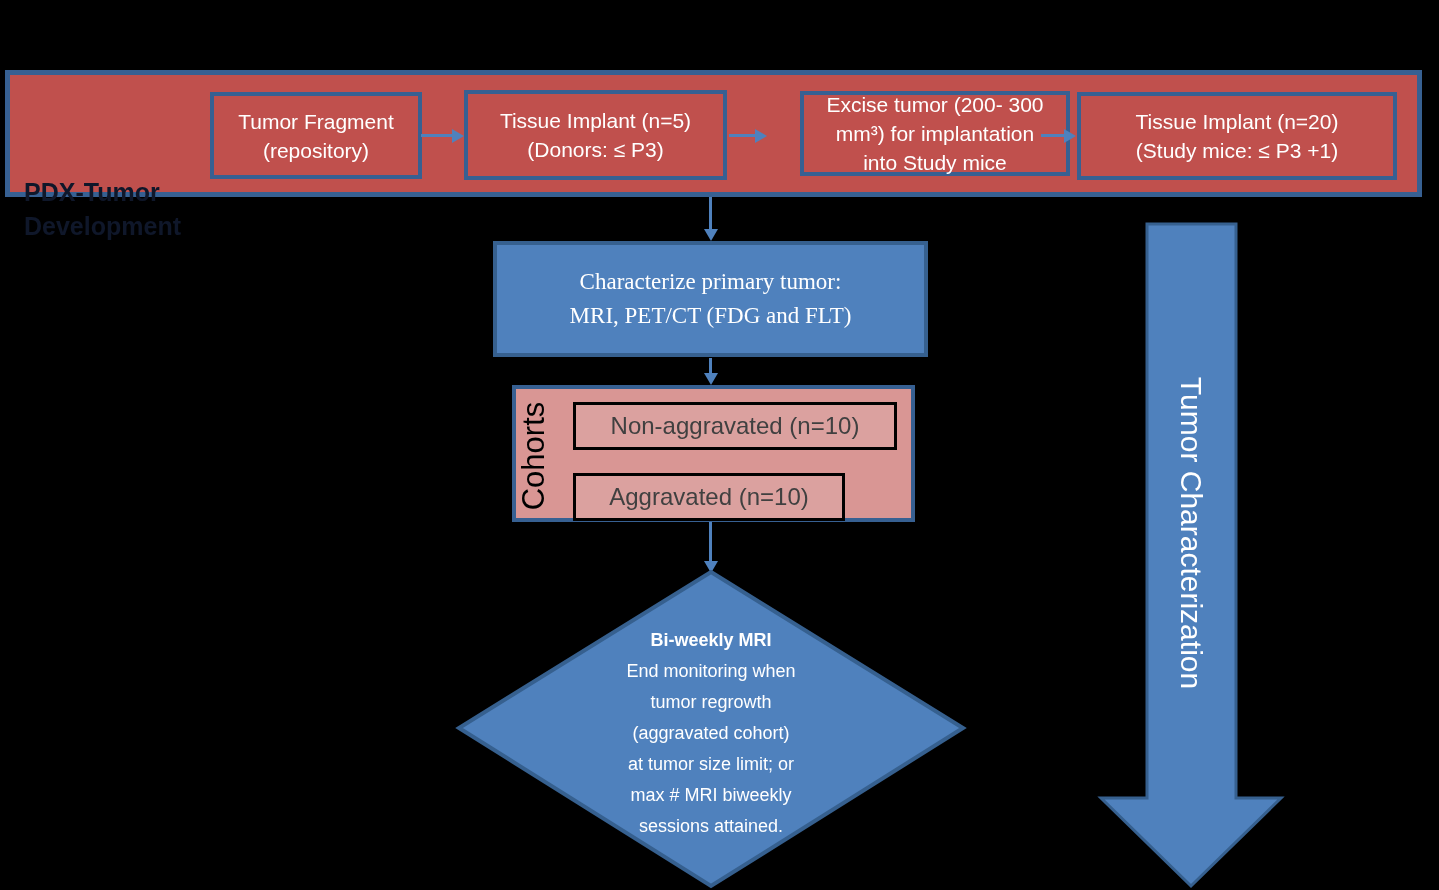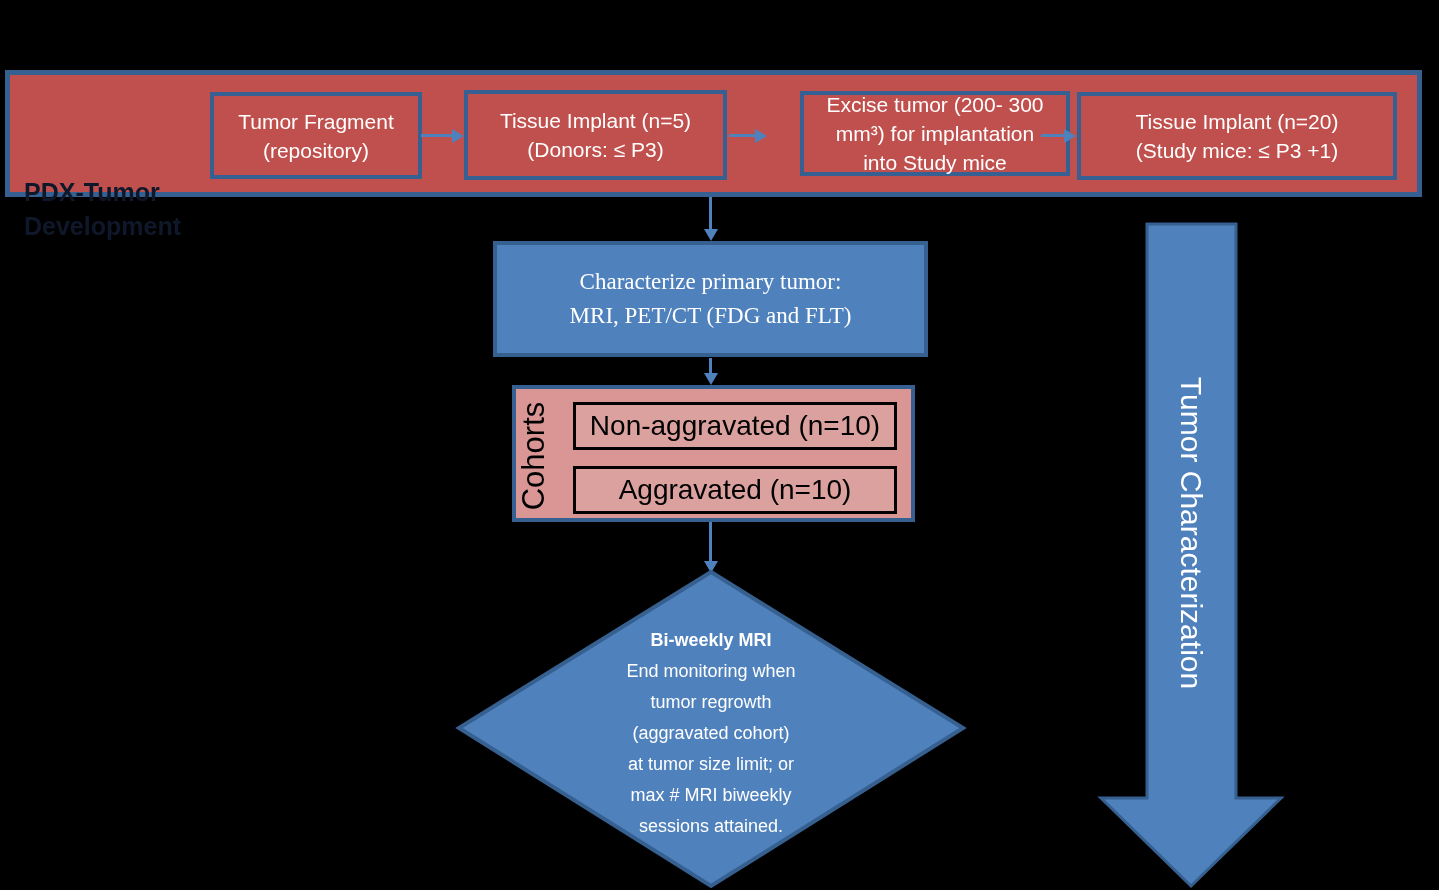--- a/index.html
+++ b/index.html
@@ -93,25 +93,25 @@
   .cohorts-label{
     position:absolute;left:-62px;top:49px;width:160px;height:36px;
     transform:rotate(-90deg);
     color:#000;font-size:31px;line-height:36px;text-align:center;
   }
   .cohort-item{
     position:absolute;
     background:var(--pink-inner);
     border:3px solid #000;
     box-sizing:border-box;
-    color:#000000;font-size:28px;text-align:center;
+    color:#404040;font-size:24px;text-align:center;
     display:flex;align-items:center;justify-content:center;
   }
   .cohort-1{left:57px;top:13px;width:324px;height:48px;}
-  .cohort-2{left:57px;top:77px;width:324px;height:48px;}
+  .cohort-2{left:57px;top:84px;width:272px;height:48px;}
 
   
   .diamond-svg{position:absolute;left:455px;top:570px;}
   .diamond-text{
     position:absolute;left:531px;top:625px;width:360px;
     color:#fff;font-size:18px;line-height:31px;text-align:center;
   }
   .diamond-title{font-weight:bold;}
 
   

